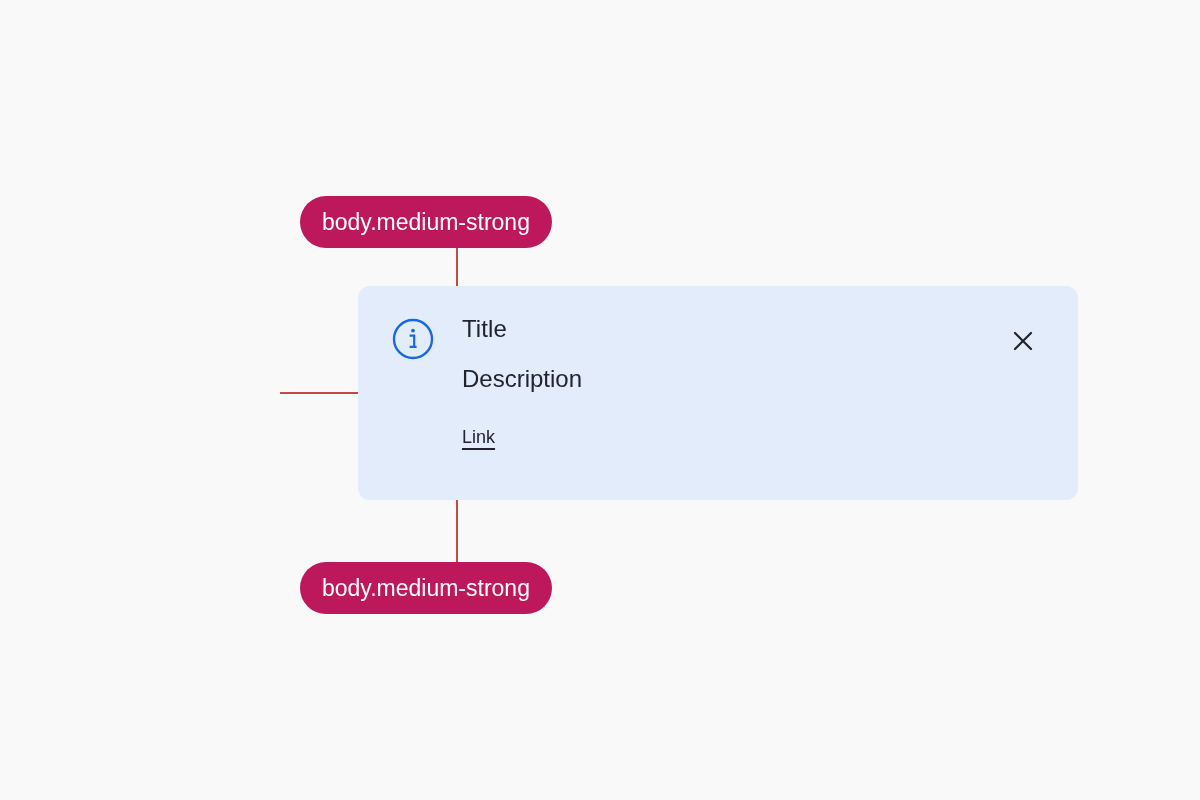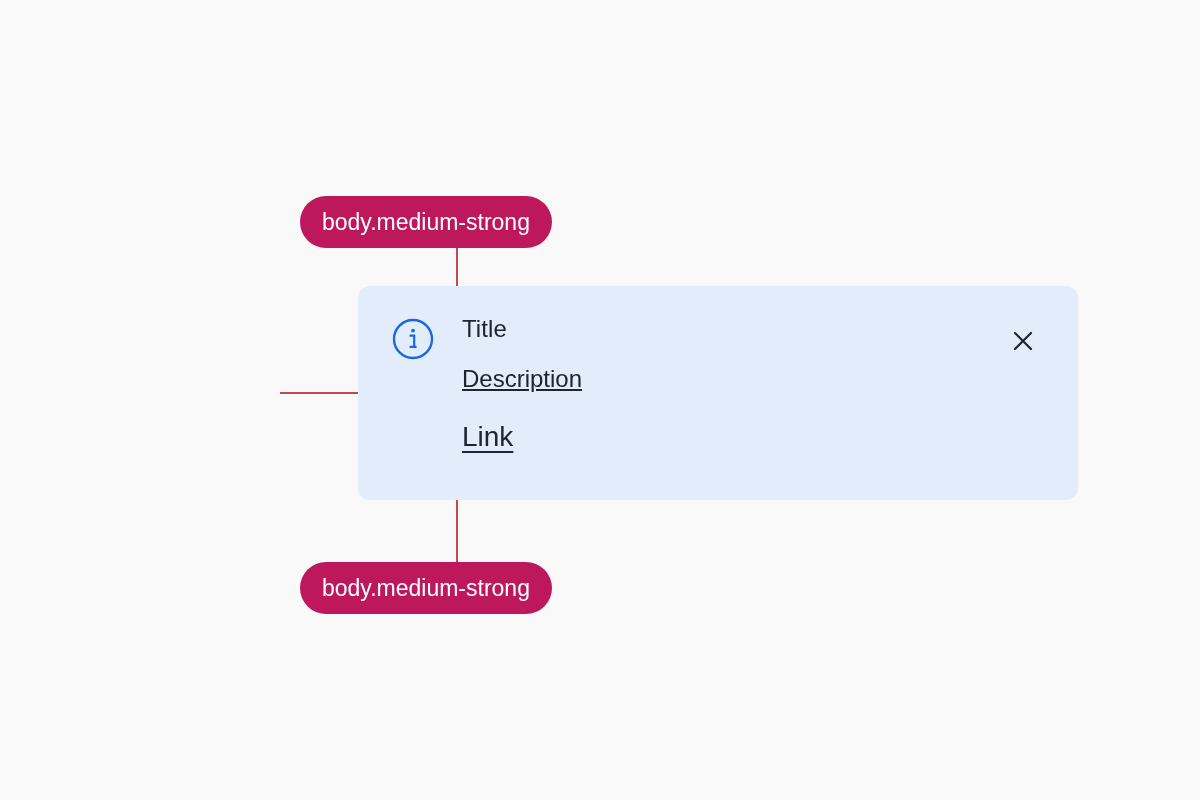--- a/index.html
+++ b/index.html
@@ -51,27 +51,26 @@
     white-space: nowrap;
   }
   .notif-description {
     position: absolute;
     left: 104px;
     top: 76px;
     font-size: 24px;
     line-height: 34px;
     color: #21232e;
     white-space: nowrap;
-    text-decoration: underline;
   }
   .notif-link {
     position: absolute;
     left: 104px;
     top: 134px;
-    font-size: 28px;
+    font-size: 18px;
     line-height: 34px;
     color: #21232e;
     text-decoration: underline;
     text-underline-offset: 5px;
     text-decoration-thickness: 2px;
     white-space: nowrap;
     cursor: pointer;
   }
   .notif-close {
     position: absolute;

